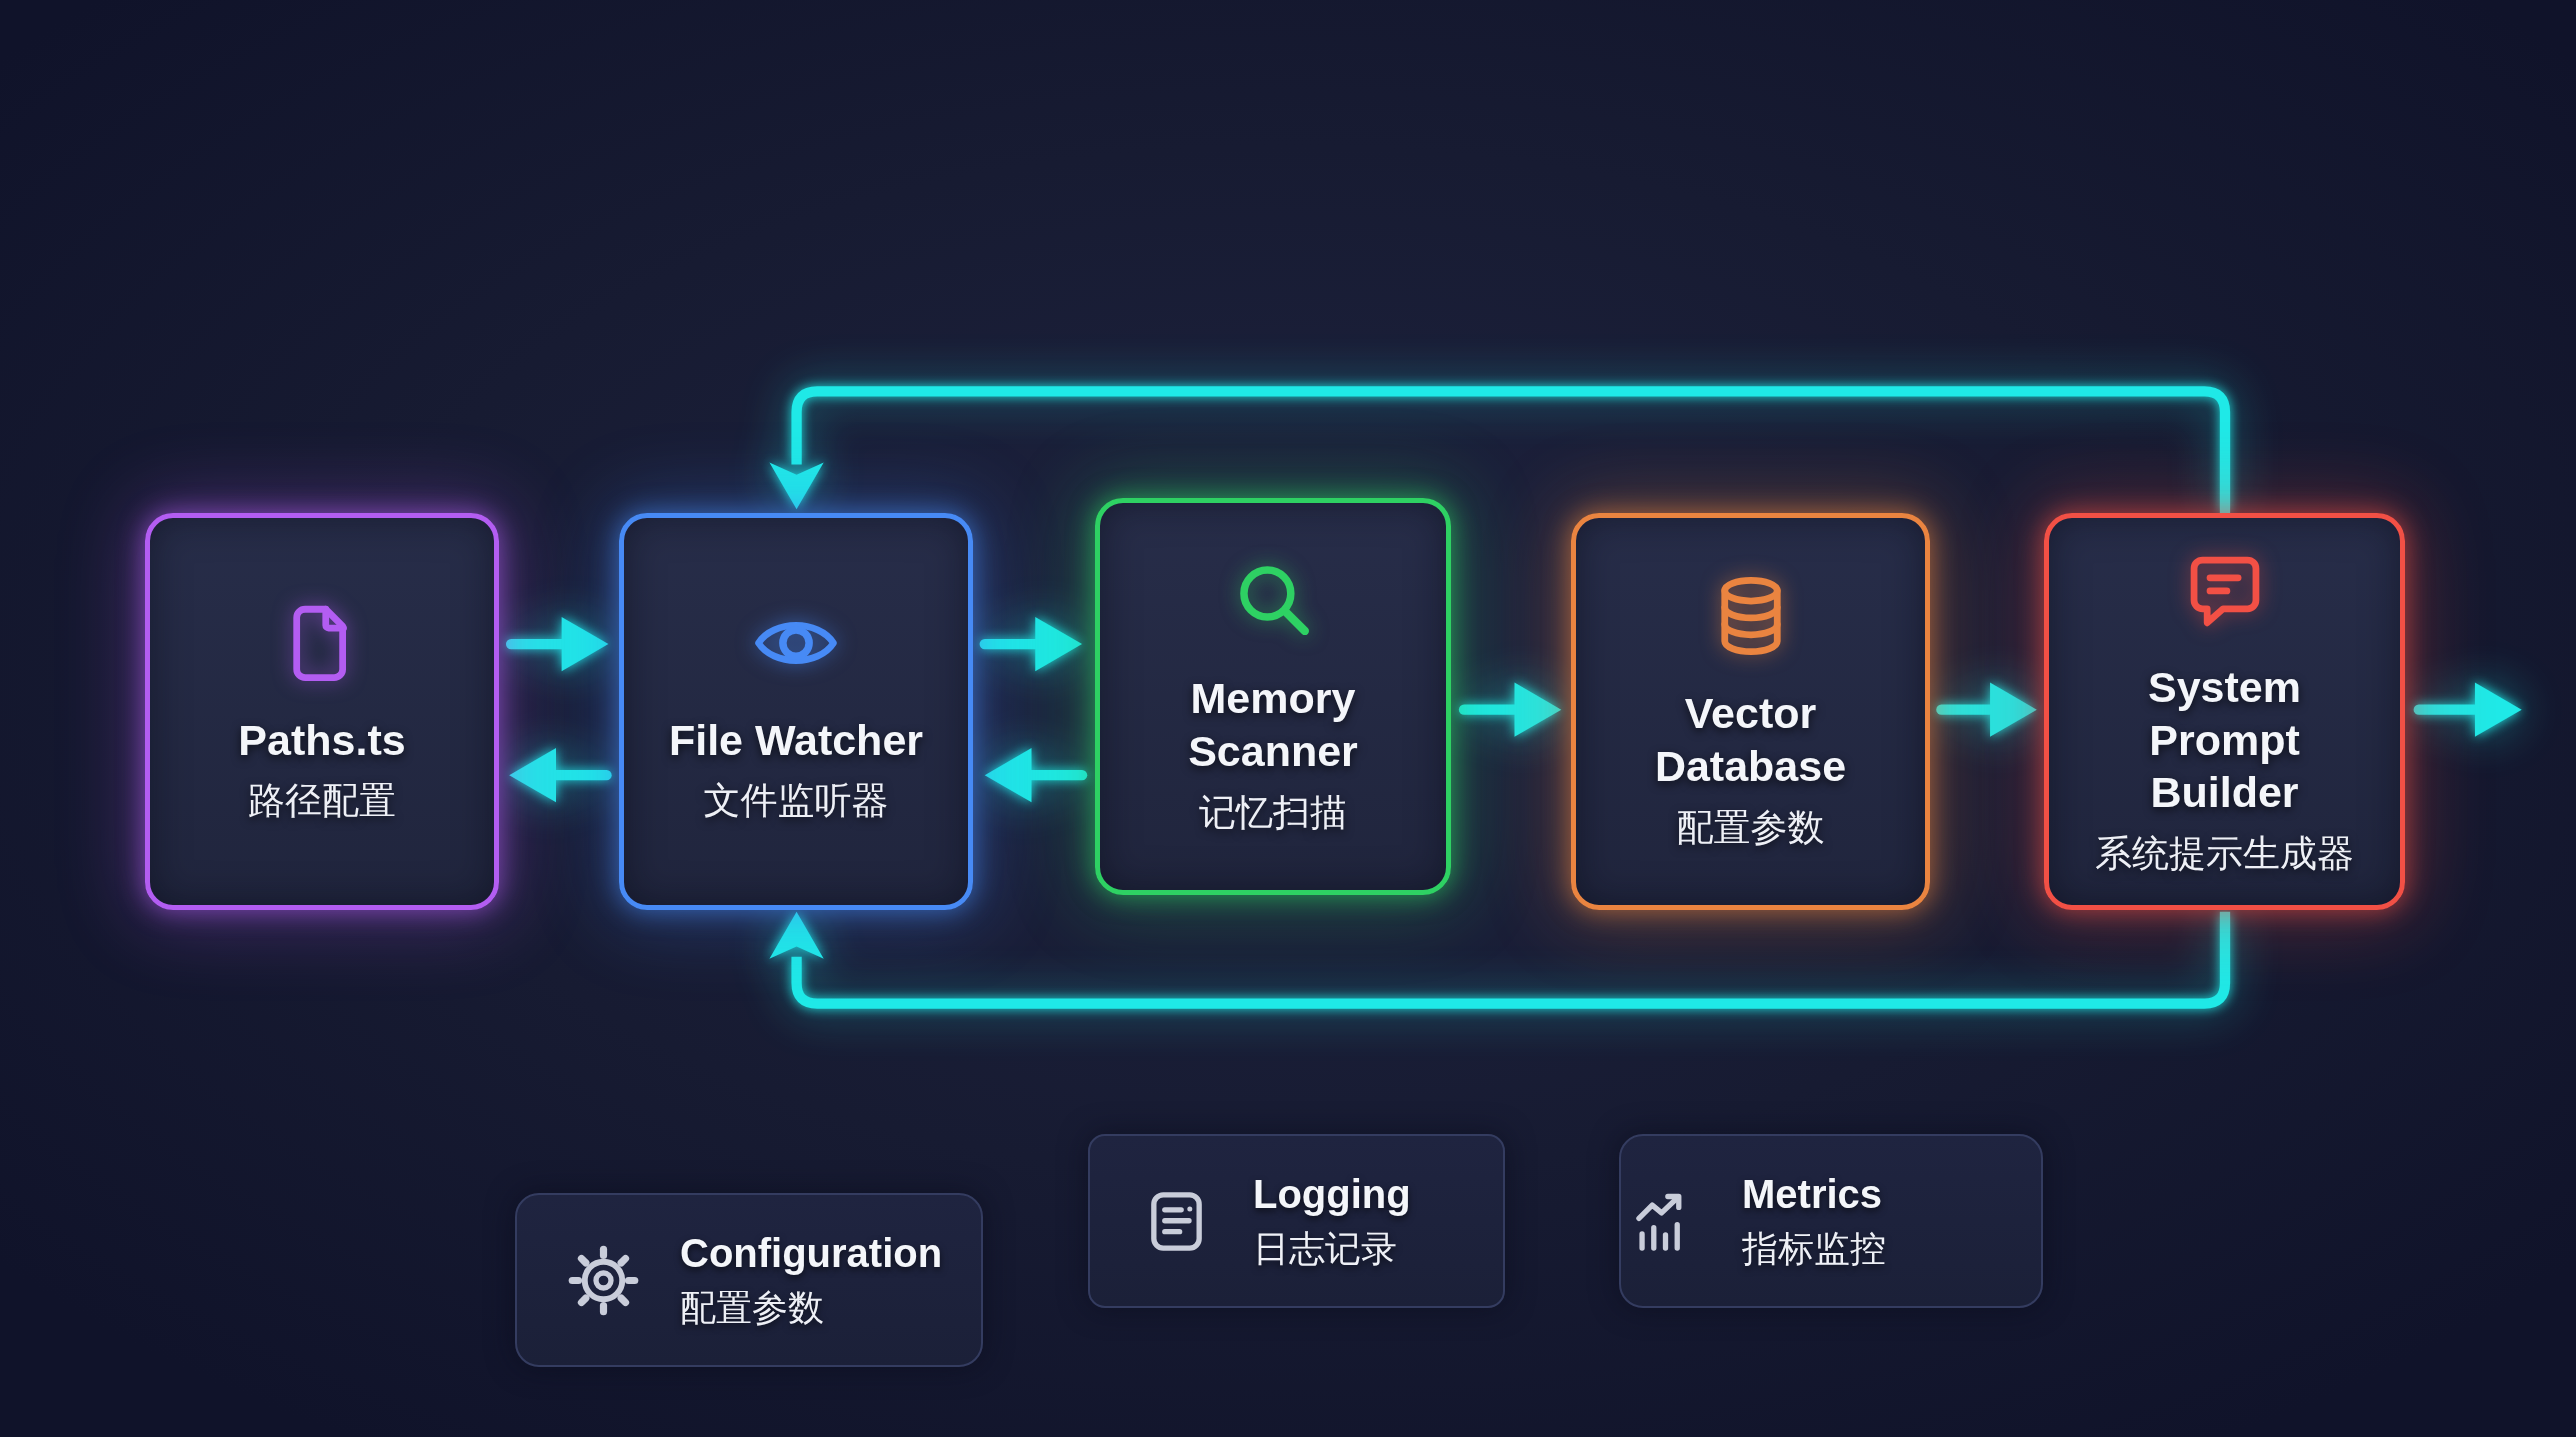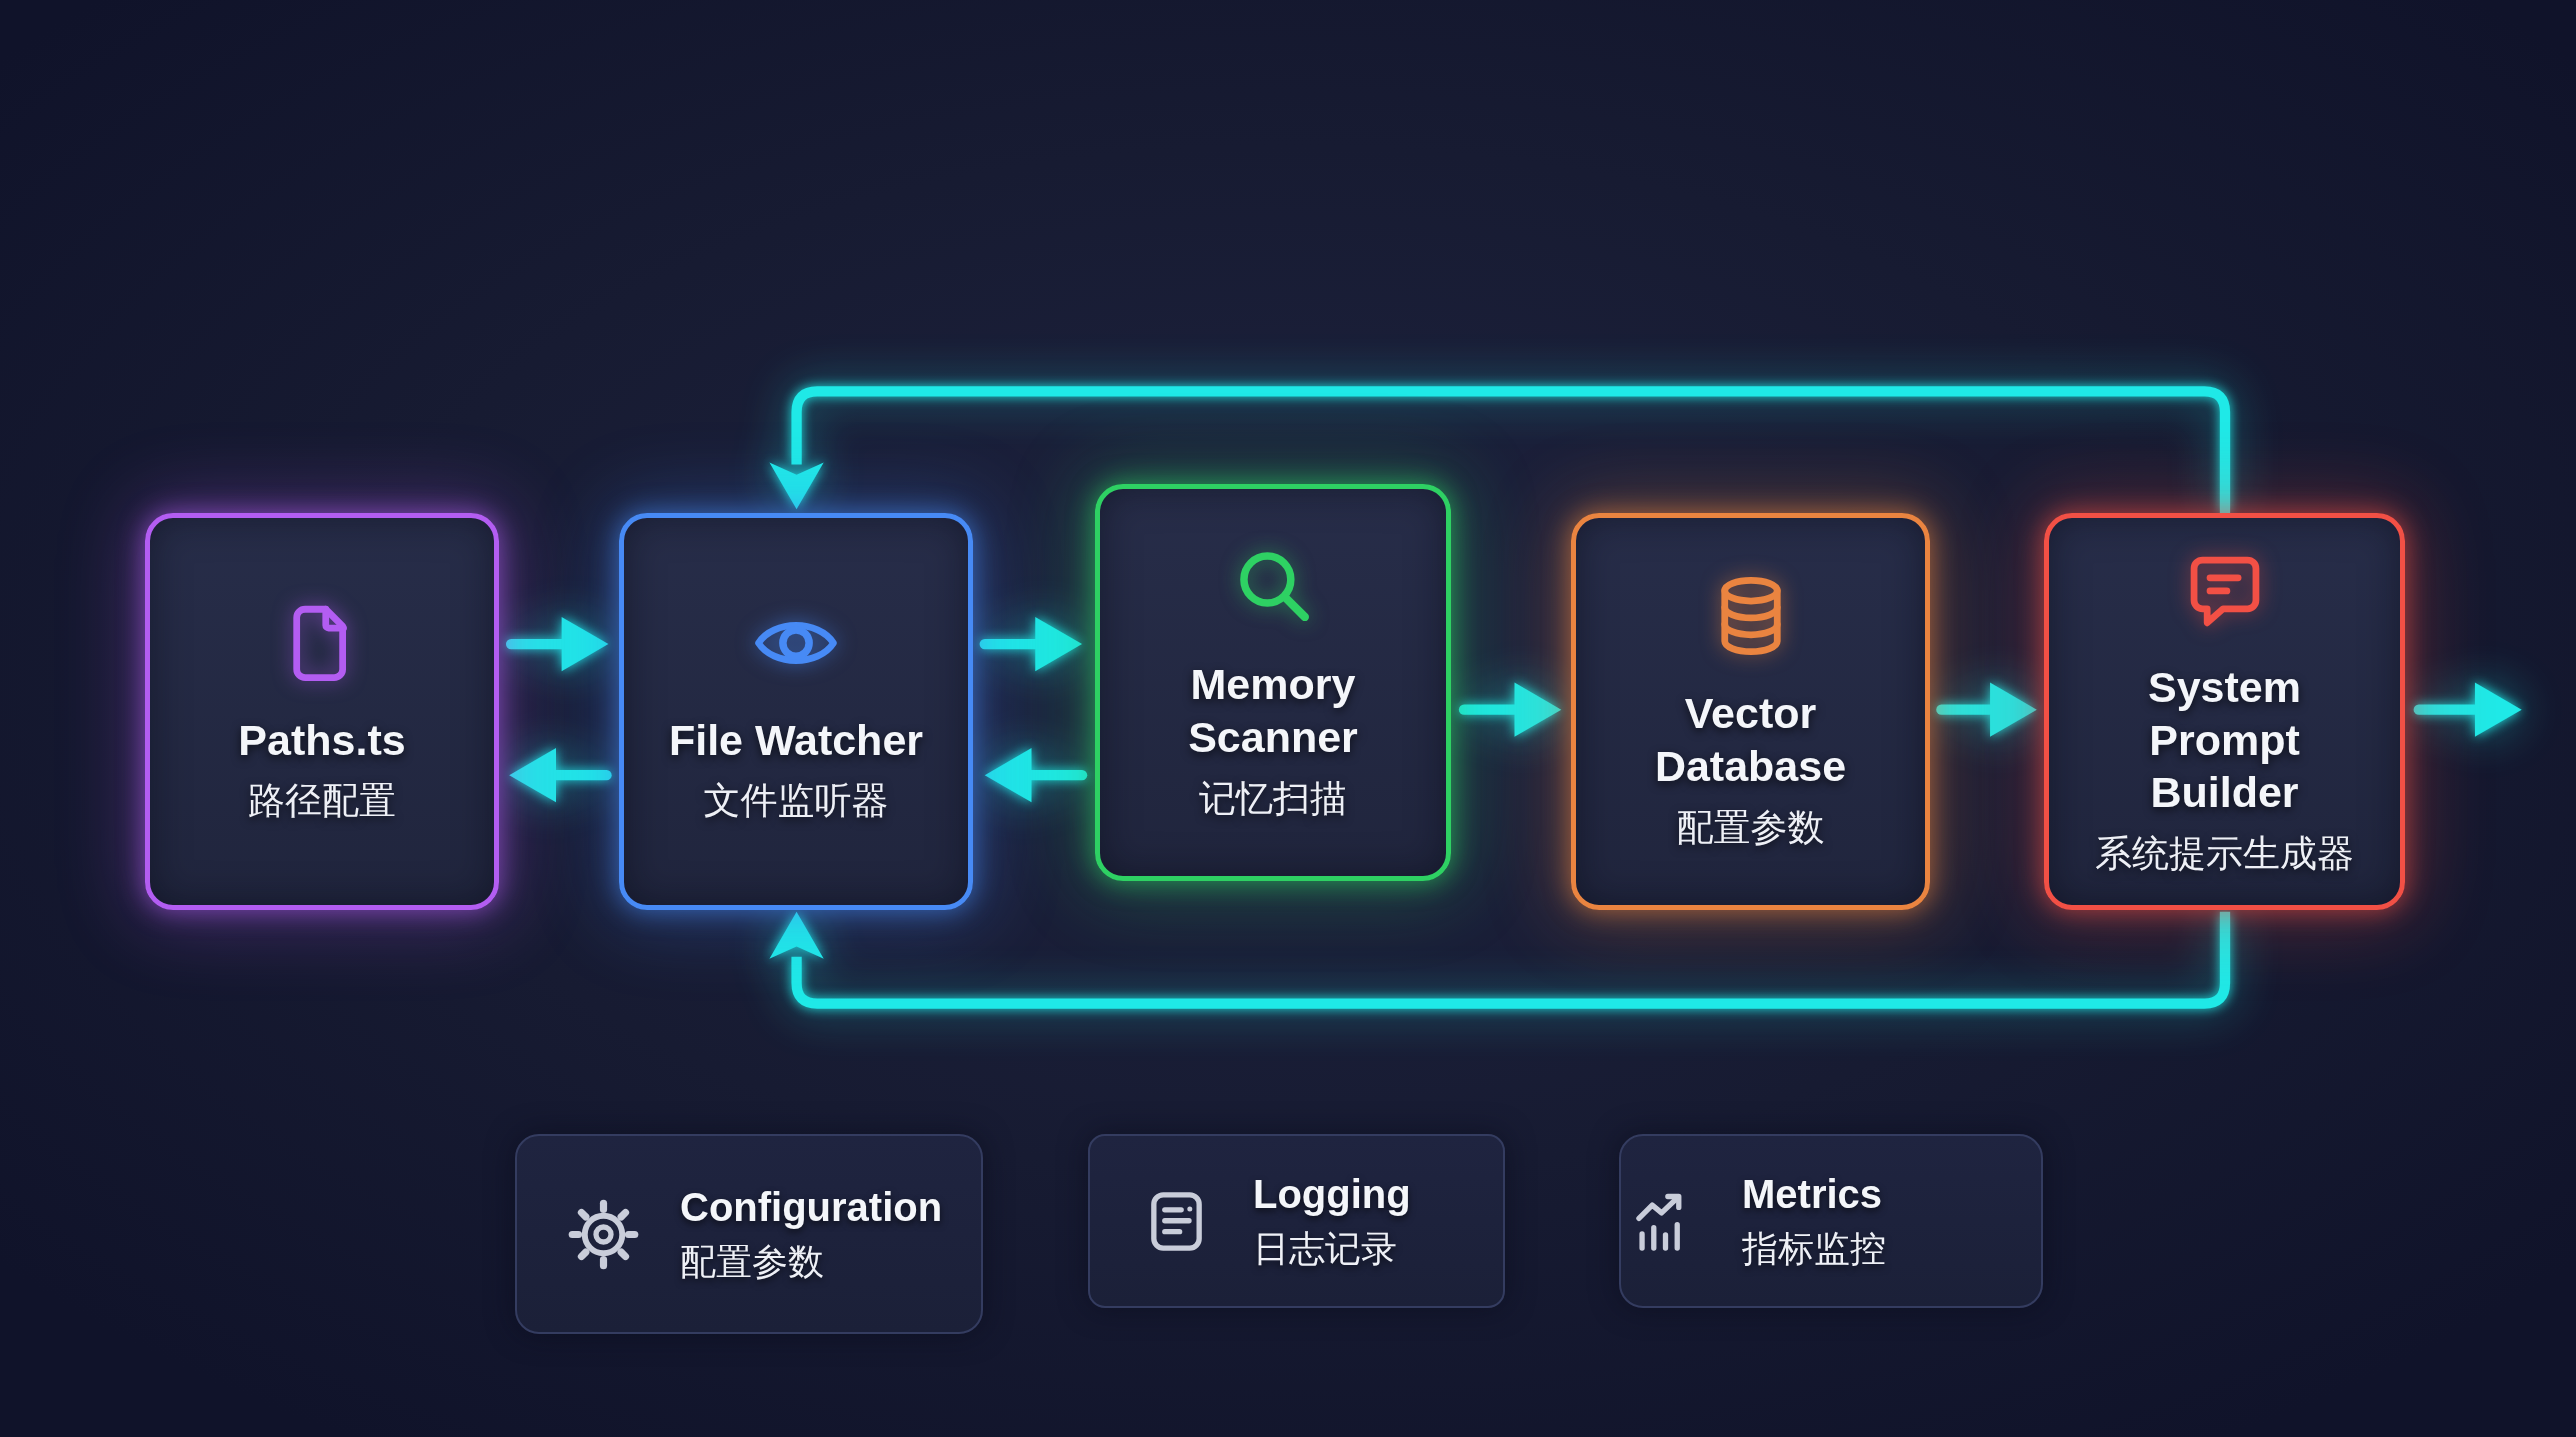--- a/index.html
+++ b/index.html
@@ -110,21 +110,21 @@
     <span class="nicon">
       <svg viewBox="0 0 48 48">
           <path d="M 4 24 C 12 11.5 36 11.5 44 24 C 36 36.5 12 36.5 4 24 Z"></path>
           <circle cx="24" cy="24" r="7" stroke-width="4"></circle>
         </svg>
     </span>
     <div class="ntitle">File Watcher</div>
     <div class="nsub">文件监听器</div>
   </div>
 
-  <div class="node" style="left: 1095px; top: 484px; width: 356px; height: 397px; align-items: center; --c: #2ed163; --g1: rgba(46,209,99,0.55); --g2: rgba(46,209,99,0.28);">
+  <div class="node" style="left: 1095px; top: 498px; width: 356px; height: 397px; align-items: center; --c: #2ed163; --g1: rgba(46,209,99,0.55); --g2: rgba(46,209,99,0.28);">
     <span class="nicon">
       <svg viewBox="0 0 48 48">
           <circle cx="21" cy="20" r="12.5" stroke-width="4"></circle>
           <line x1="30.5" y1="29.5" x2="41" y2="40" stroke-width="4.4"></line>
         </svg>
     </span>
     <div class="ntitle">Memory Scanner</div>
     <div class="nsub">记忆扫描</div>
   </div>
 
@@ -146,21 +146,21 @@
       <svg viewBox="0 0 48 48">
           <path d="M 12 8 H 36 A 4.5 4.5 0 0 1 40.5 12.5 V 29.5 A 4.5 4.5 0 0 1 36 34 H 23 L 14.5 41.5 V 34 H 12 A 4.5 4.5 0 0 1 7.5 29.5 V 12.5 A 4.5 4.5 0 0 1 12 8 Z"></path>
           <line x1="16" y1="17.5" x2="31" y2="17.5"></line>
           <line x1="16" y1="24.5" x2="25" y2="24.5"></line>
         </svg>
     </span>
     <div class="ntitle">System Prompt Builder</div>
     <div class="nsub">系统提示生成器</div>
   </div>
 
-  <div class="card" style="left:515px;top:1134px;width:468px;height:200px;">
+  <div class="card" style="left:515px;top:1193px;width:468px;height:174px;">
     <span class="cicon">
       <svg viewBox="0 0 48 48">
         <circle cx="24" cy="24" r="12" stroke-width="3.8"></circle>
         <circle cx="24" cy="24" r="4.8" stroke-width="3.4"></circle>
         <g stroke-width="4.6">
           <line x1="24" y1="8" x2="24" y2="4"></line>
             <line x1="24" y1="40" x2="24" y2="44"></line>
           <line x1="8" y1="24" x2="4" y2="24"></line>
             <line x1="40" y1="24" x2="44" y2="24"></line>
           <line x1="12.7" y1="12.7" x2="9.9" y2="9.9"></line>

